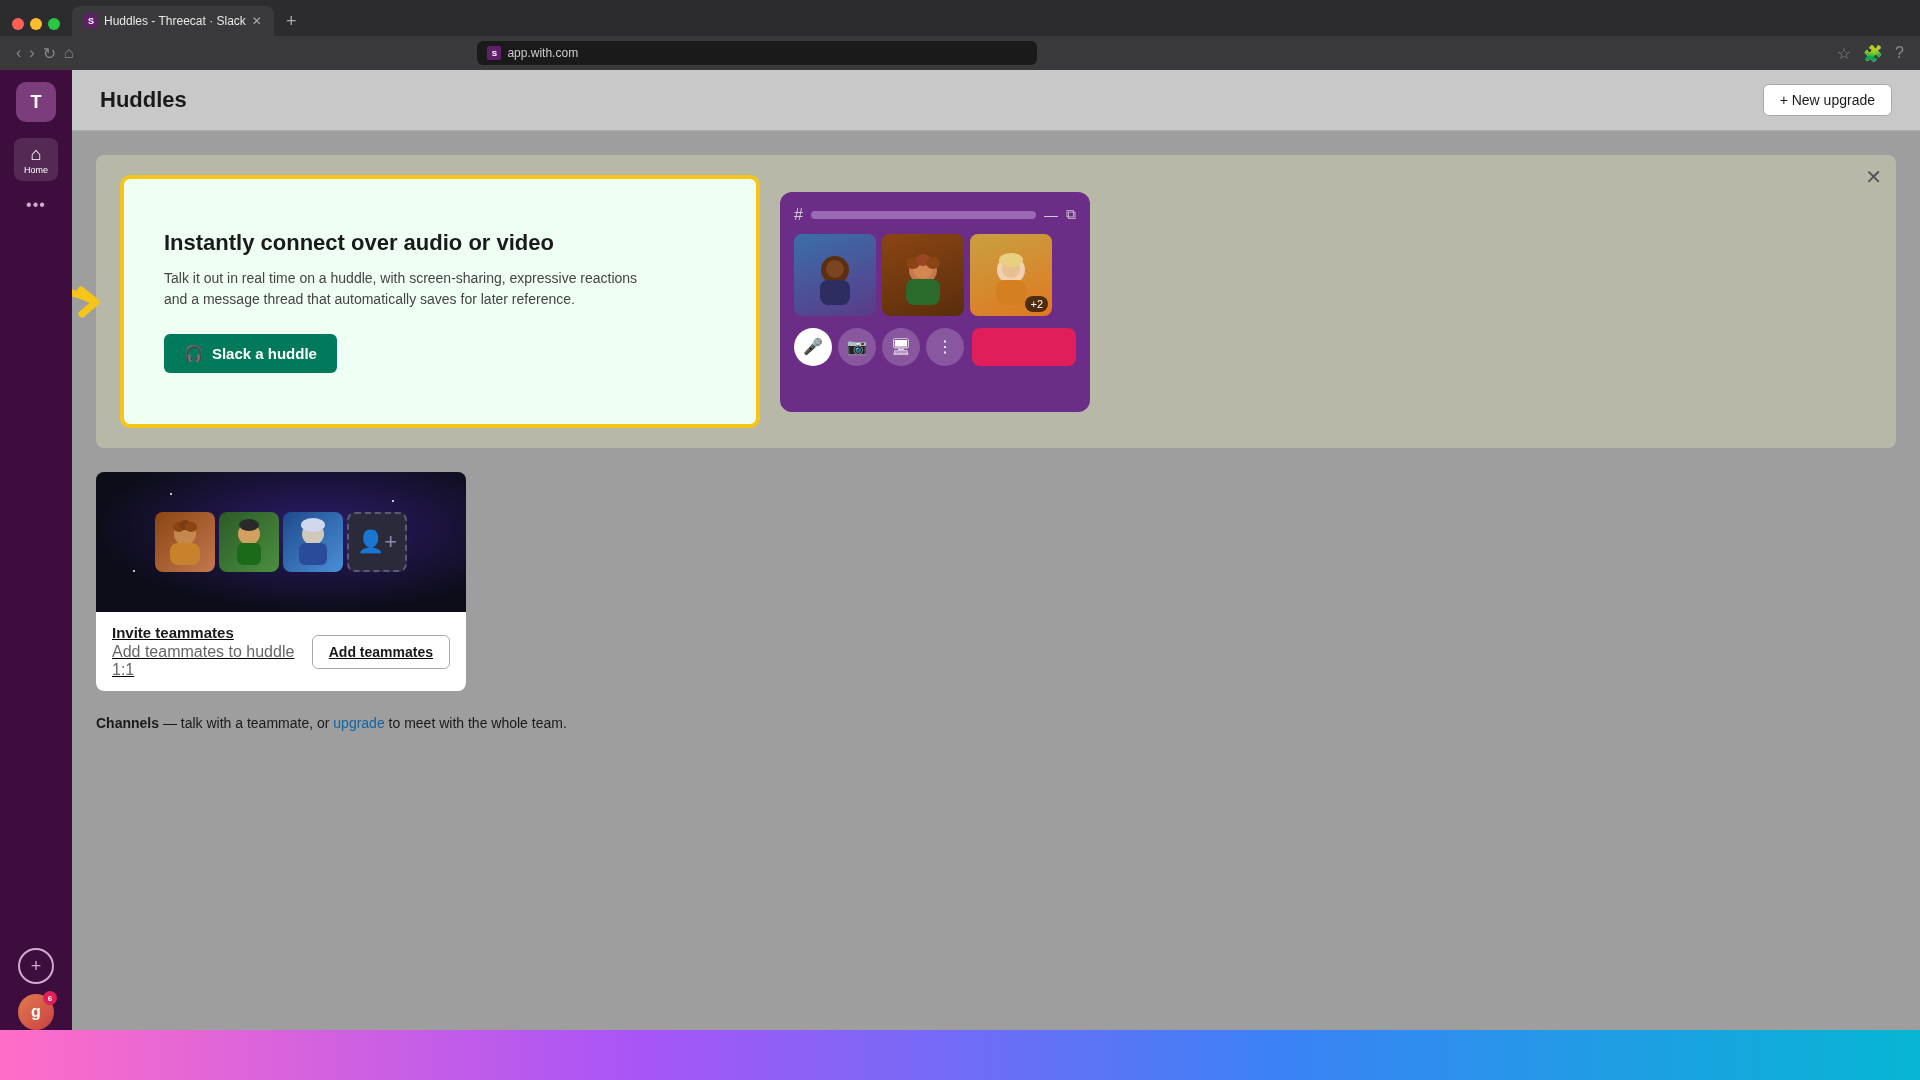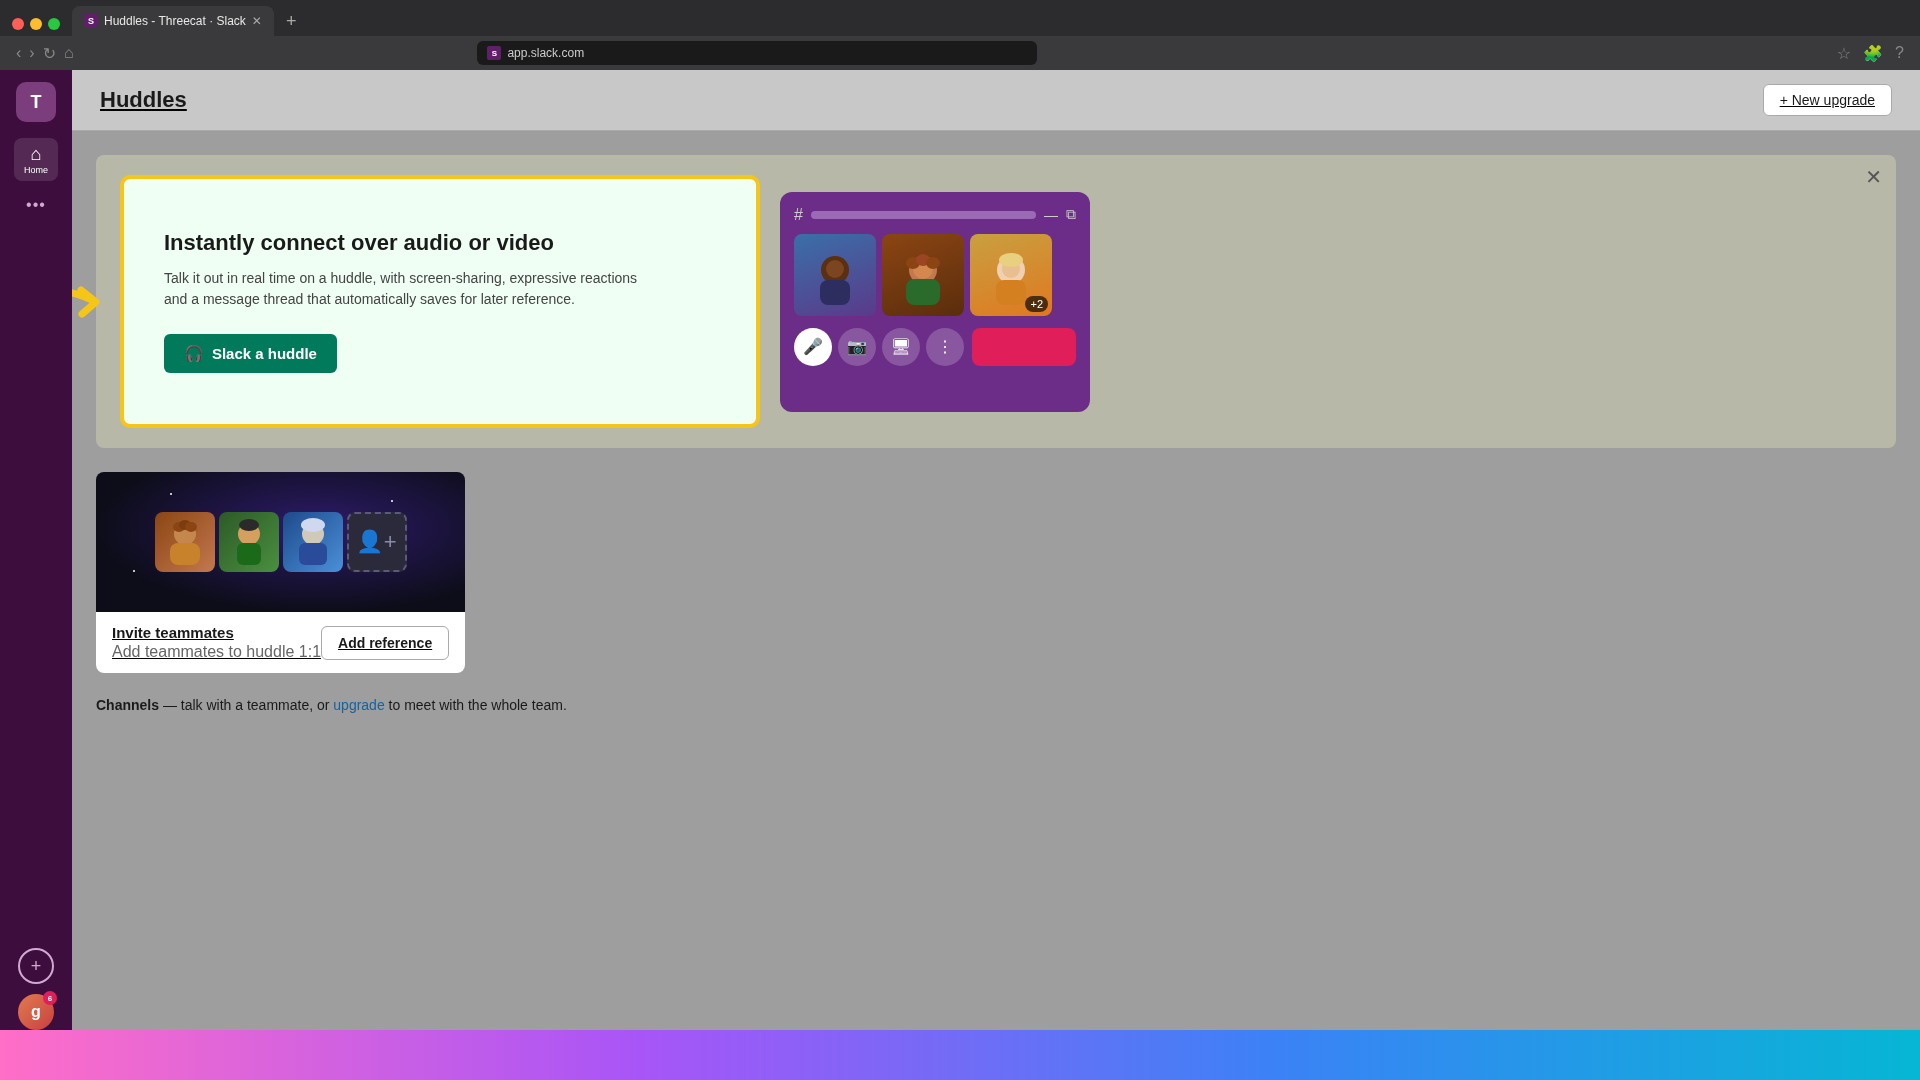--- a/index.html
+++ b/index.html
@@ -30,21 +30,21 @@
     <div style="color:#aaa;font-size:18px;cursor:pointer;margin-bottom:4px;padding:0 8px;">+</div>
   </div>
 
   <div style="height:34px;background:#3a3a3c;display:flex;align-items:center;padding:0 16px;gap:8px;">
     <button style="background:none;border:none;color:#888;font-size:16px;cursor:pointer;">‹</button>
     <button style="background:none;border:none;color:#888;font-size:16px;cursor:pointer;">›</button>
     <button style="background:none;border:none;color:#888;font-size:16px;cursor:pointer;">↻</button>
     <button style="background:none;border:none;color:#888;font-size:16px;cursor:pointer;">⌂</button>
     <div style="flex:1;max-width:560px;margin:0 auto;height:24px;background:#1a1a1a;border-radius:6px;display:flex;align-items:center;padding:0 10px;gap:6px;">
       <div style="width:14px;height:14px;background:#611f69;border-radius:2px;display:flex;align-items:center;justify-content:center;color:white;font-size:8px;font-weight:bold;">S</div>
-      <span style="color:#ccc;font-size:12px;">app.slack.com</span>
+      <span style="color:#ccc;font-size:12px;">app.with.com</span>
     </div>
     <div style="margin-left:auto;display:flex;gap:12px;color:#888;font-size:16px;">
       <span style="cursor:pointer;">☆</span>
       <span style="cursor:pointer;">🧩</span>
       <span style="cursor:pointer;">?</span>
     </div>
   </div>
 </div>
 
 <div style="display:flex;height:calc(1080px - 70px);position:relative;">
@@ -66,21 +66,21 @@
       <div style="width:36px;height:36px;border-radius:50%;background:linear-gradient(135deg,#e07b4f,#c94040);display:flex;align-items:center;justify-content:center;color:white;font-size:16px;font-weight:bold;position:relative;cursor:pointer;">
         <span>g</span>
         <div style="position:absolute;top:-3px;right:-3px;background:#e01e5a;color:white;font-size:8px;width:14px;height:14px;border-radius:50%;display:flex;align-items:center;justify-content:center;">6</div>
       </div>
       <div style="width:28px;height:28px;border-radius:6px;background:#1e88e5;display:flex;align-items:center;justify-content:center;color:white;font-size:13px;font-weight:bold;cursor:pointer;">J</div>
     </div>
   </div>
 
   <div style="flex:1;background:#8f8f8f;display:flex;flex-direction:column;">
 
-    <div style="background:#c8c8c8;padding:14px 28px;display:flex;align-items:center;justify-content:space-between;border-bottom:1px solid #aaa;text-decoration:underline;">
+    <div style="background:#c8c8c8;padding:14px 28px;display:flex;align-items:center;justify-content:space-between;border-bottom:1px solid #aaa;">
       <h1 style="font-size:22px;font-weight:700;color:#1a1a1a;">Huddles</h1>
       <button style="background:white;border:1px solid #aaa;border-radius:6px;padding:7px 16px;font-size:14px;cursor:pointer;color:#1a1a1a;font-weight:500;">+ New upgrade</button>
     </div>
 
     <div style="flex:1;background:#9e9e9e;padding:24px 24px;overflow-y:auto;position:relative;">
 
       
       <div style="background:#b8b8a8;border-radius:8px;padding:20px 24px;display:flex;align-items:center;gap:20px;margin-bottom:24px;position:relative;overflow:visible;">
 
         <div style="position:absolute;left:-90px;top:50%;transform:translateY(-50%);display:flex;align-items:center;gap:0;">
@@ -191,21 +191,21 @@
               <span>👤+</span>
             </div>
           </div>
         </div>
         
         <div style="background:white;padding:12px 16px;display:flex;align-items:center;justify-content:flex-end;text-decoration:underline;">
           <div>
             <h3 style="font-size:15px;font-weight:700;color:#1a1a1a;margin-bottom:2px;">Invite teammates</h3>
             <p style="font-size:16px;color:#666;">Add teammates to huddle 1:1</p>
           </div>
-          <button style="background:white;border:1.5px solid #aaa;border-radius:6px;padding:8px 16px;font-size:14px;font-weight:600;cursor:pointer;color:#1a1a1a;white-space:nowrap;">Add reference</button>
+          <button style="background:white;border:1.5px solid #aaa;border-radius:6px;padding:8px 16px;font-size:14px;font-weight:600;cursor:pointer;color:#1a1a1a;white-space:nowrap;">Add teammates</button>
         </div>
       </div>
 
       
       <div style="margin-top:20px;font-size:14px;color:#1a1a1a;">
         <strong>Channels</strong>
         <span> — talk with a teammate, or </span>
         <a href="#" style="color:#1264a3;text-decoration:none;">upgrade</a>
         <span> to meet with the whole team.</span>
       </div>

